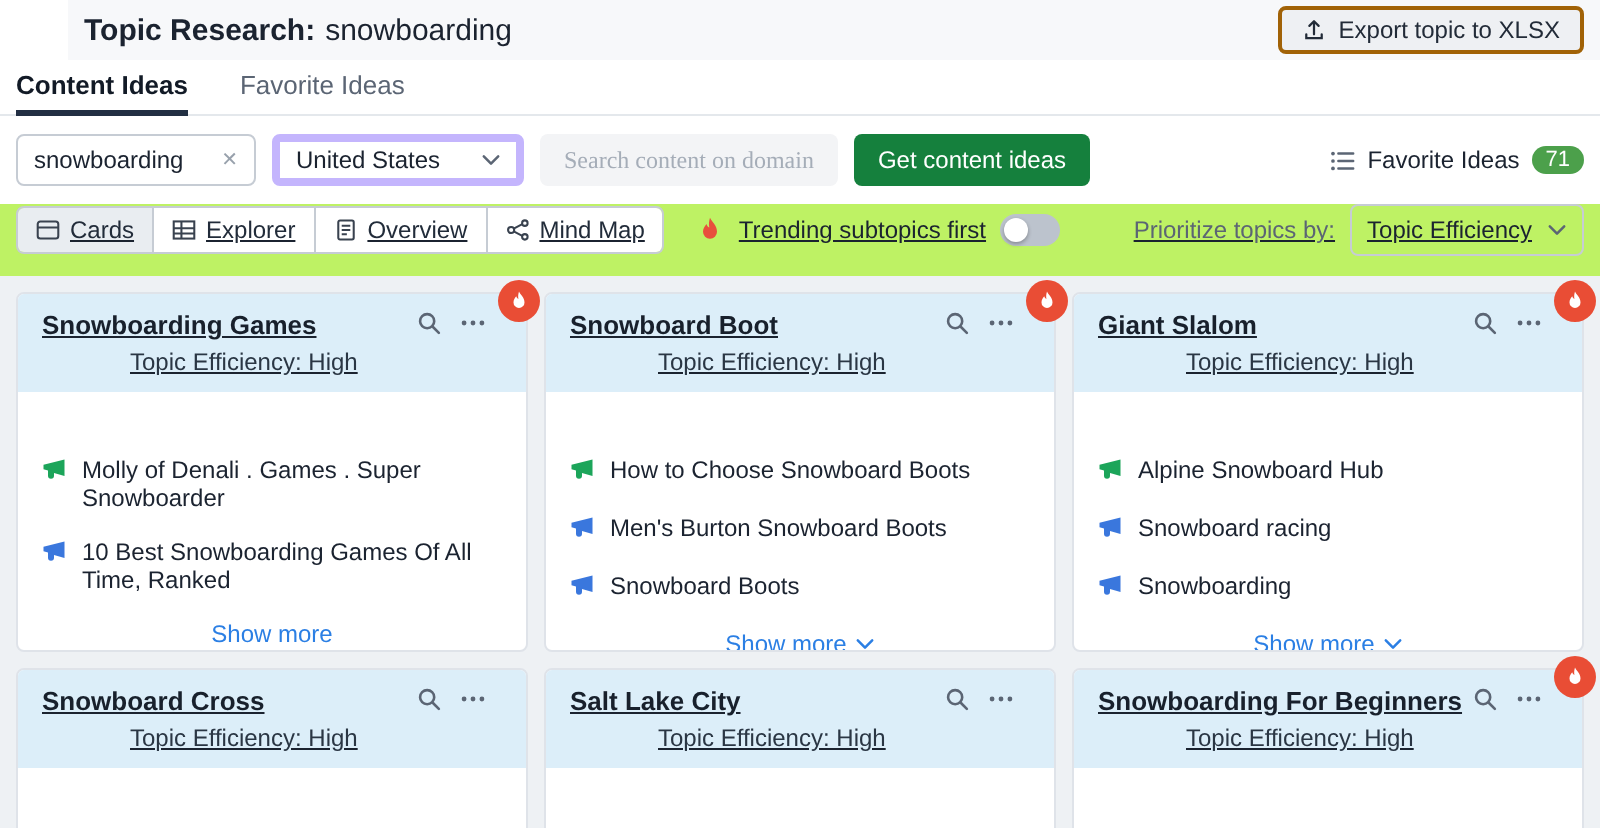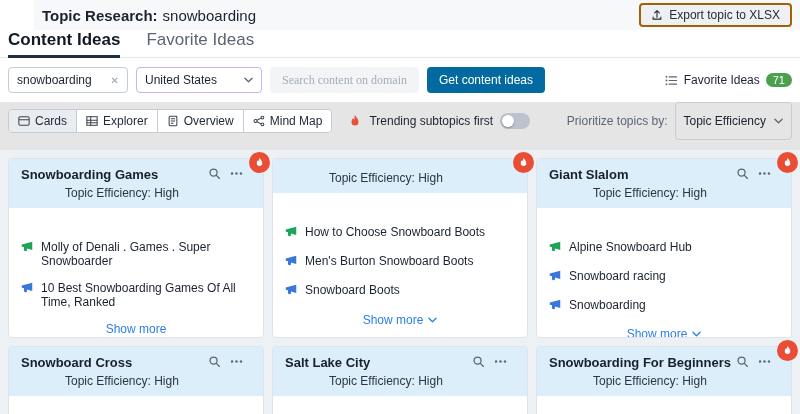--- a/index.html
+++ b/index.html
@@ -9,54 +9,54 @@
 
   
   .topbar { height:30px; background:#f7f8fa; display:flex; align-items:center; justify-content:space-between; padding:0 8px;margin-left:34px; }
   .page-title { font-size:15px; display:flex; gap:5px; align-items:baseline; }
   .page-title .bold { font-weight:bold; }
   .export-btn { display:flex; align-items:center; gap:6px; background:#eef0f3; border:2px solid #a16207; border-radius:4px; font-size:12px; color:#222b38; padding:3px 10px; cursor:pointer; font-family:inherit; }
   .export-btn svg { width:12px; height:12px; stroke:#222b38; }
 
   
   .tabs { height:28px; display:flex; gap:26px; padding:0 8px; border-bottom:1px solid #e4e8ec; align-items:flex-end; background:#fff; }
-  .tab { font-size:17px; padding-bottom:7px; color:#5b6574; cursor:pointer; }
+  .tab { font-size:13px; padding-bottom:7px; color:#5b6574; cursor:pointer; }
   .tab.active { color:#121a26; font-weight:bold; border-bottom:3px solid #222f43; margin-bottom:-1px; padding-bottom:5px; }
 
   
   .search-row { display:flex; align-items:center; gap:8px; padding:9px 8px; background:#fff; }
   .search-input { width:120px; height:26px; border:1px solid #c6ccd4; border-radius:4px; display:flex; align-items:center; justify-content:space-between; padding:0 8px; }
   .search-input .clear { color:#98a1ac; font-size:10px; cursor:pointer; }
-  .country-select { width:126px; height:26px; border:1px solid #c4b5fd; border-radius:4px; display:flex; align-items:center; justify-content:space-between; padding:0 8px; cursor:pointer; }
+  .country-select { width:126px; height:26px; border:4px solid #c4b5fd; border-radius:4px; display:flex; align-items:center; justify-content:space-between; padding:0 8px; cursor:pointer; }
   .chev { width:9px; height:6px; stroke:#5b6574; fill:none; }
   .domain-btn { height:26px; background:#f3f4f6; border:none; border-radius:4px; color:#a5adb8; font-size:12px; padding:0 12px; font-family:Liberation Serif, serif; }
-  .get-ideas-btn { height:26px; background:#0369a1; border:none; border-radius:4px; color:#fff; font-size:12px; padding:0 12px; cursor:pointer; font-family:inherit; }
+  .get-ideas-btn { height:26px; background:#15803d; border:none; border-radius:4px; color:#fff; font-size:12px; padding:0 12px; cursor:pointer; font-family:inherit; }
   .favorites-link { margin-left:auto; display:flex; align-items:center; gap:6px; cursor:pointer; color:#1b2330; }
   .favorites-link svg { width:13px; height:13px; stroke:#5b6574; }
   .count-badge { background:#4ca04b; color:#fff; font-size:11px; border-radius:9px; padding:1px 7px; }
 
   
-  .view-row { display:flex; align-items:center; gap:10px; padding:0 8px 10px; background:#e5e5e5; }
+  .view-row { display:flex; align-items:center; gap:10px; padding:0 8px 10px; background:#bef264;text-decoration:underline; }
   .segmented { display:flex; border:1px solid #c6ccd4; border-radius:4px; overflow:hidden; }
   .segment { display:flex; align-items:center; gap:5px; padding:4px 9px; font-size:12px; background:#fff; color:#222c3a; cursor:pointer; border-left:1px solid #c6ccd4; }
   .segment:first-child { border-left:none; }
   .segment.active { background:#e9edf1; }
   .segment svg { width:12px; height:12px; stroke:#39424f; fill:none; }
   .trending-group { display:flex; align-items:center; gap:7px; margin-left:6px; }
   .flame-red { width:14px; height:14px; fill:#e8503c; }
   .toggle { width:30px; height:16px; border-radius:9px; background:#bcc3cd; position:relative; cursor:pointer; }
   .toggle .knob { position:absolute; left:2px; top:2px; width:12px; height:12px; border-radius:50%; background:#fff; box-shadow:0 1px 2px rgba(0,0,0,.3); }
   .prioritize-wrap { margin-left:auto; display:flex; align-items:center; gap:7px; }
   .prioritize-label { color:#5b6574; }
-  .prioritize-select { height:38px; border:1px solid #c6ccd4; border-radius:4px; display:flex; align-items:center; gap:8px; padding:0 8px; cursor:pointer;text-align:center; }
+  .prioritize-select { height:26px; border:1px solid #c6ccd4; border-radius:4px; display:flex; align-items:center; gap:8px; padding:0 8px; cursor:pointer;text-align:center; }
 
   
   .cards-grid { background:#eef1f4; padding:8px; display:grid; grid-template-columns:repeat(3,1fr); gap:8px; height:276px; overflow:hidden; }
   .card { position:relative; background:#fff; border:1px solid #dfe3e9; border-radius:4px; display:flex; flex-direction:column; height:180px; }
-  .card-head { background:#dceef9; border-radius:3px 3px 0 0; padding:8px 12px; }
+  .card-head { background:#dceef9; border-radius:3px 3px 0 0; padding:8px 12px;text-decoration:underline; }
   .card-head-top { display:flex; justify-content:space-between; align-items:flex-start; }
   .card-title { font-size:13px; font-weight:bold; color:#18202c; }
   .card-actions { display:flex; gap:9px; color:#5b6574; margin-right:8px; }
   .card-actions svg { width:13px; height:13px; cursor:pointer; }
   .card-eff { font-size:12px; color:#2a3644; margin-top:4px;margin-left:44px; }
   .card-badge { position:absolute; top:-7px; right:-7px; width:21px; height:21px; border-radius:50%; background:#e94d35; display:flex; align-items:center; justify-content:center; z-index:2; }
   .card-badge svg { width:11px; height:11px; fill:#fff; }
   .card-body { flex:1; display:flex; flex-direction:column; padding:32px 12px 8px; overflow:hidden; }
   .idea-row { display:flex; align-items:flex-start; gap:8px; margin-bottom:13px; }
   .idea-row svg { width:12px; height:12px; flex:none; margin-top:1px; }
@@ -234,20 +234,31 @@
       </div>
     </section>
 
     <section class="card">
       <div class="card-badge">
           <svg viewBox="0 0 16 16">
             <use href="#i-flame"></use>
           </svg>
         </div>
       <div class="card-head">
+        <div class="card-head-top">
+          <h3 class="card-title">Snowboard Boot</h3>
+          <div class="card-actions">
+            <svg viewBox="0 0 14 14">
+                <use href="#i-search"></use>
+              </svg>
+            <svg viewBox="0 0 14 14">
+                <use href="#i-dots"></use>
+              </svg>
+          </div>
+        </div>
         <div class="card-eff">Topic Efficiency: High</div>
       </div>
       <div class="card-body">
         <div class="idea-row">
           <span class="idea-icon green"><svg viewBox="0 0 16 16">
                 <use href="#i-megaphone"></use>
               </svg></span>
           <span class="idea-text">How to Choose Snowboard Boots</span>
         </div>
         <div class="idea-row">

